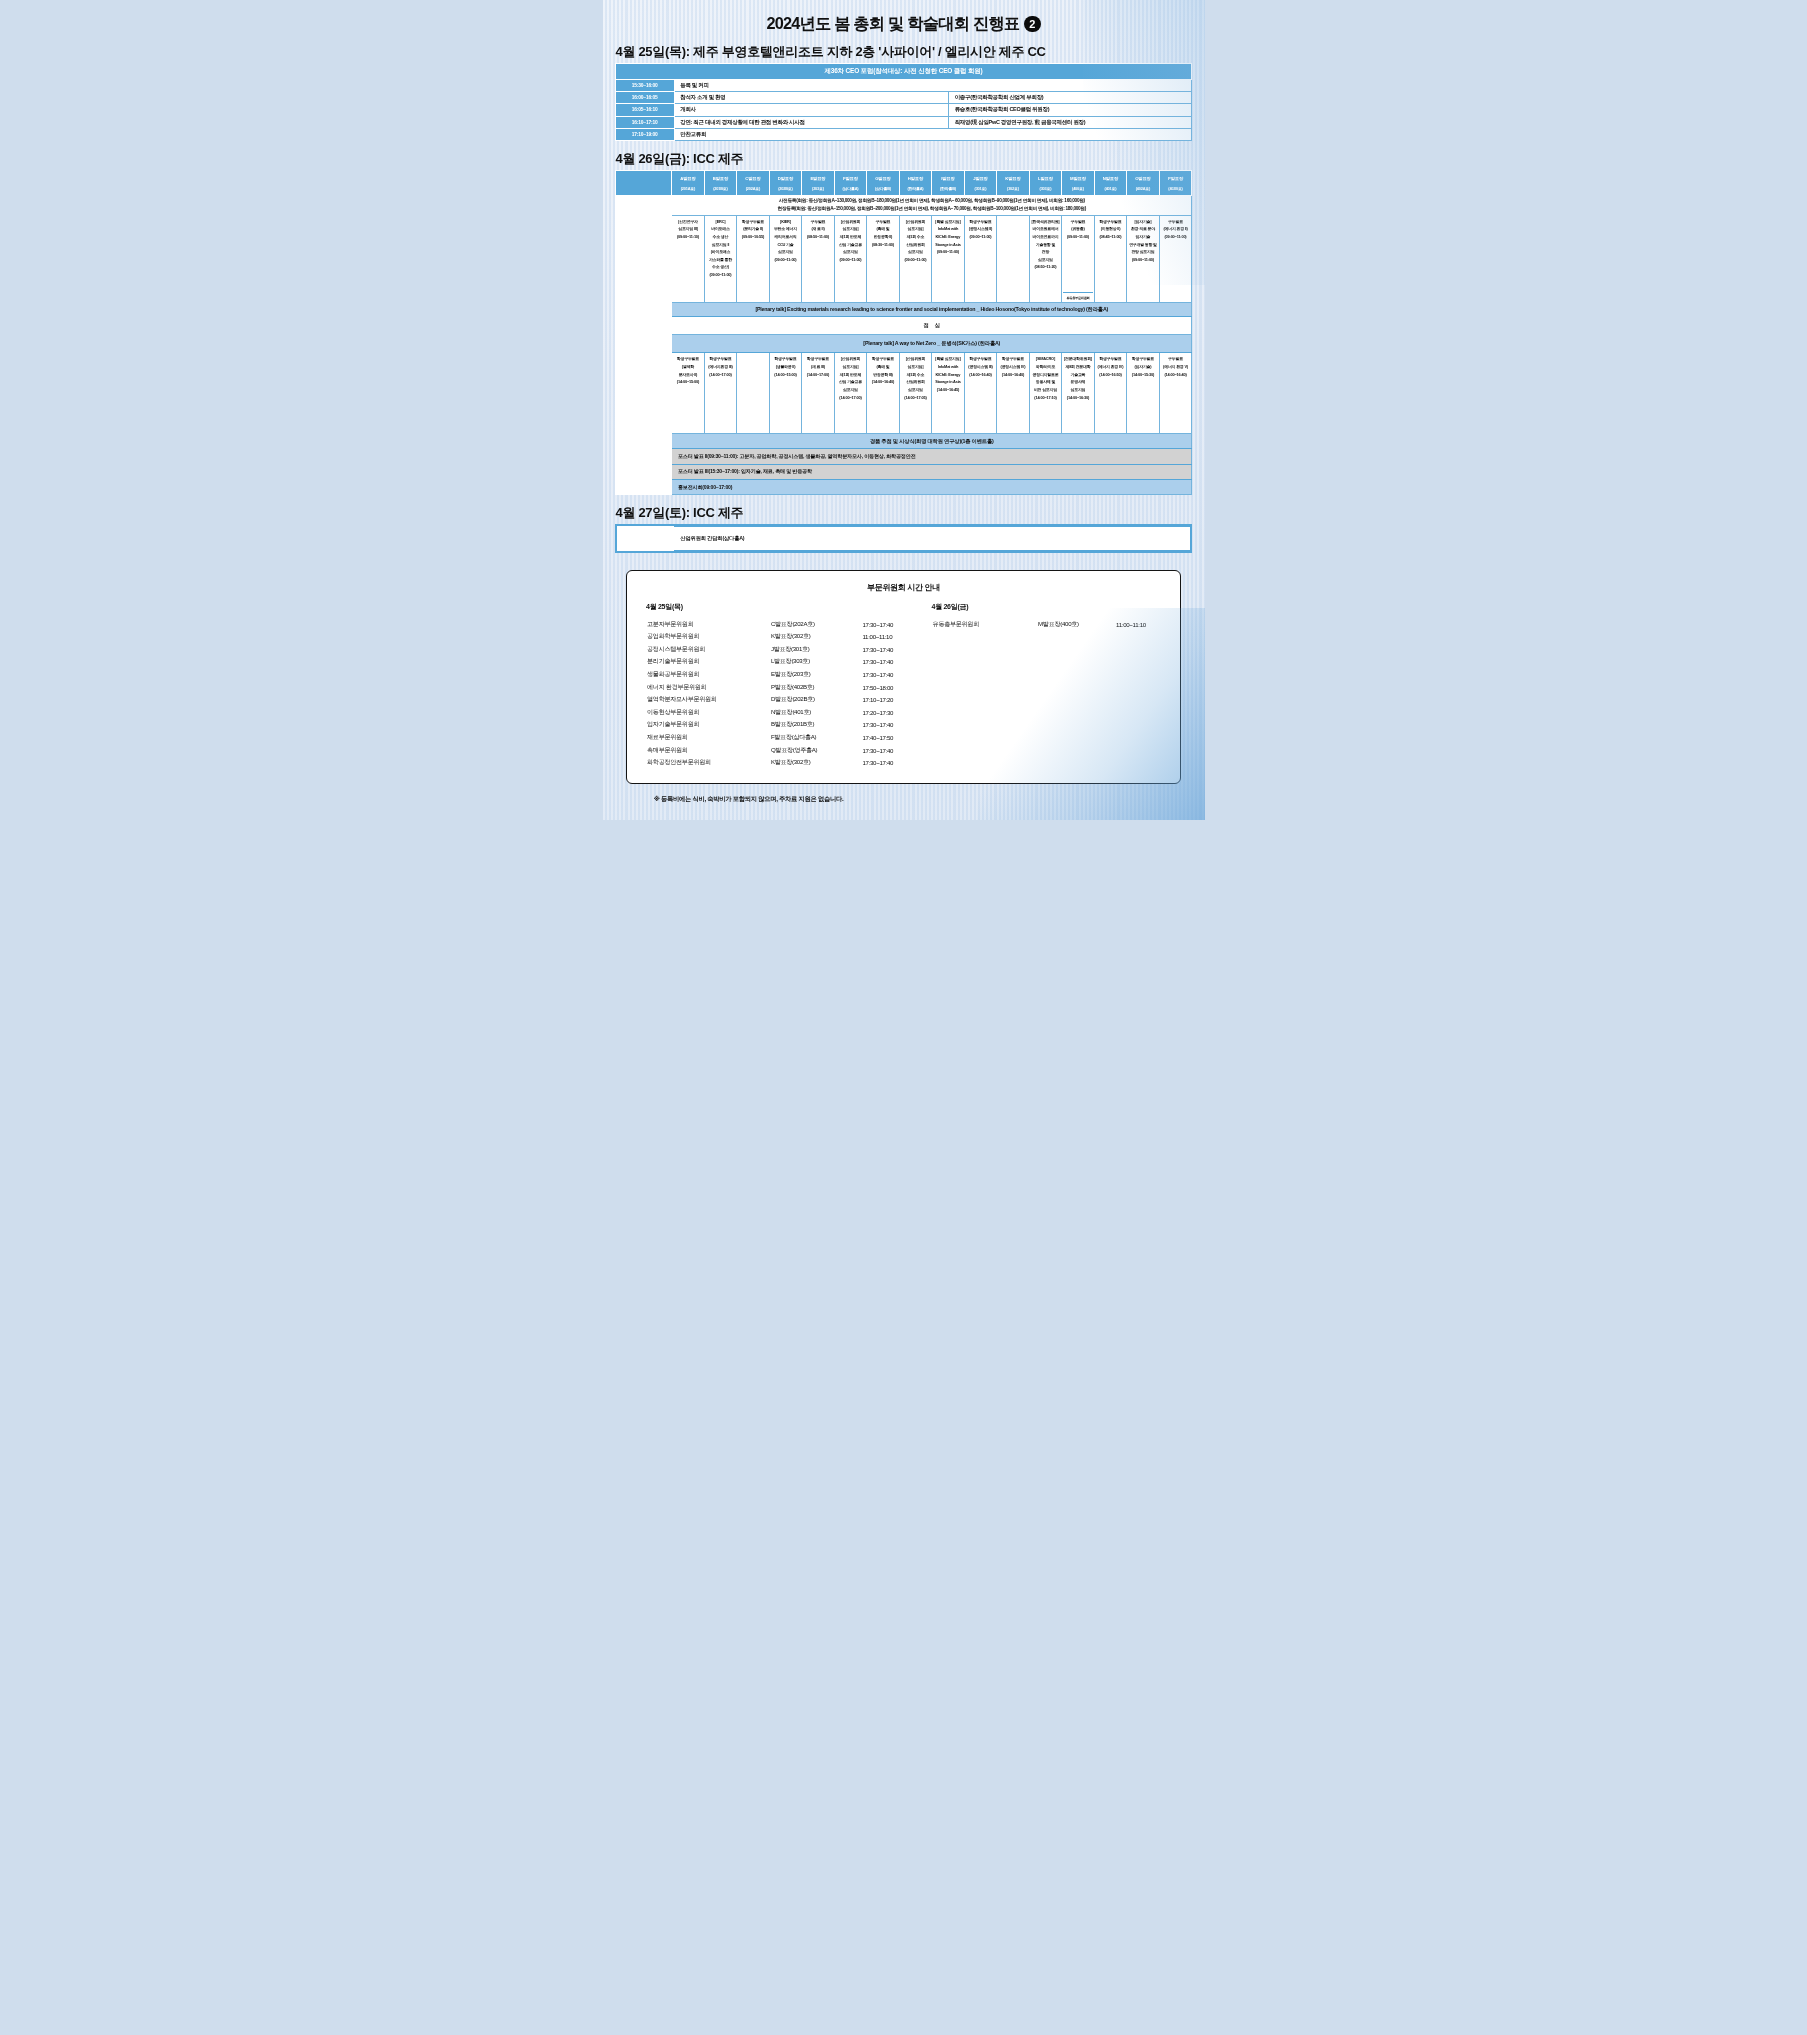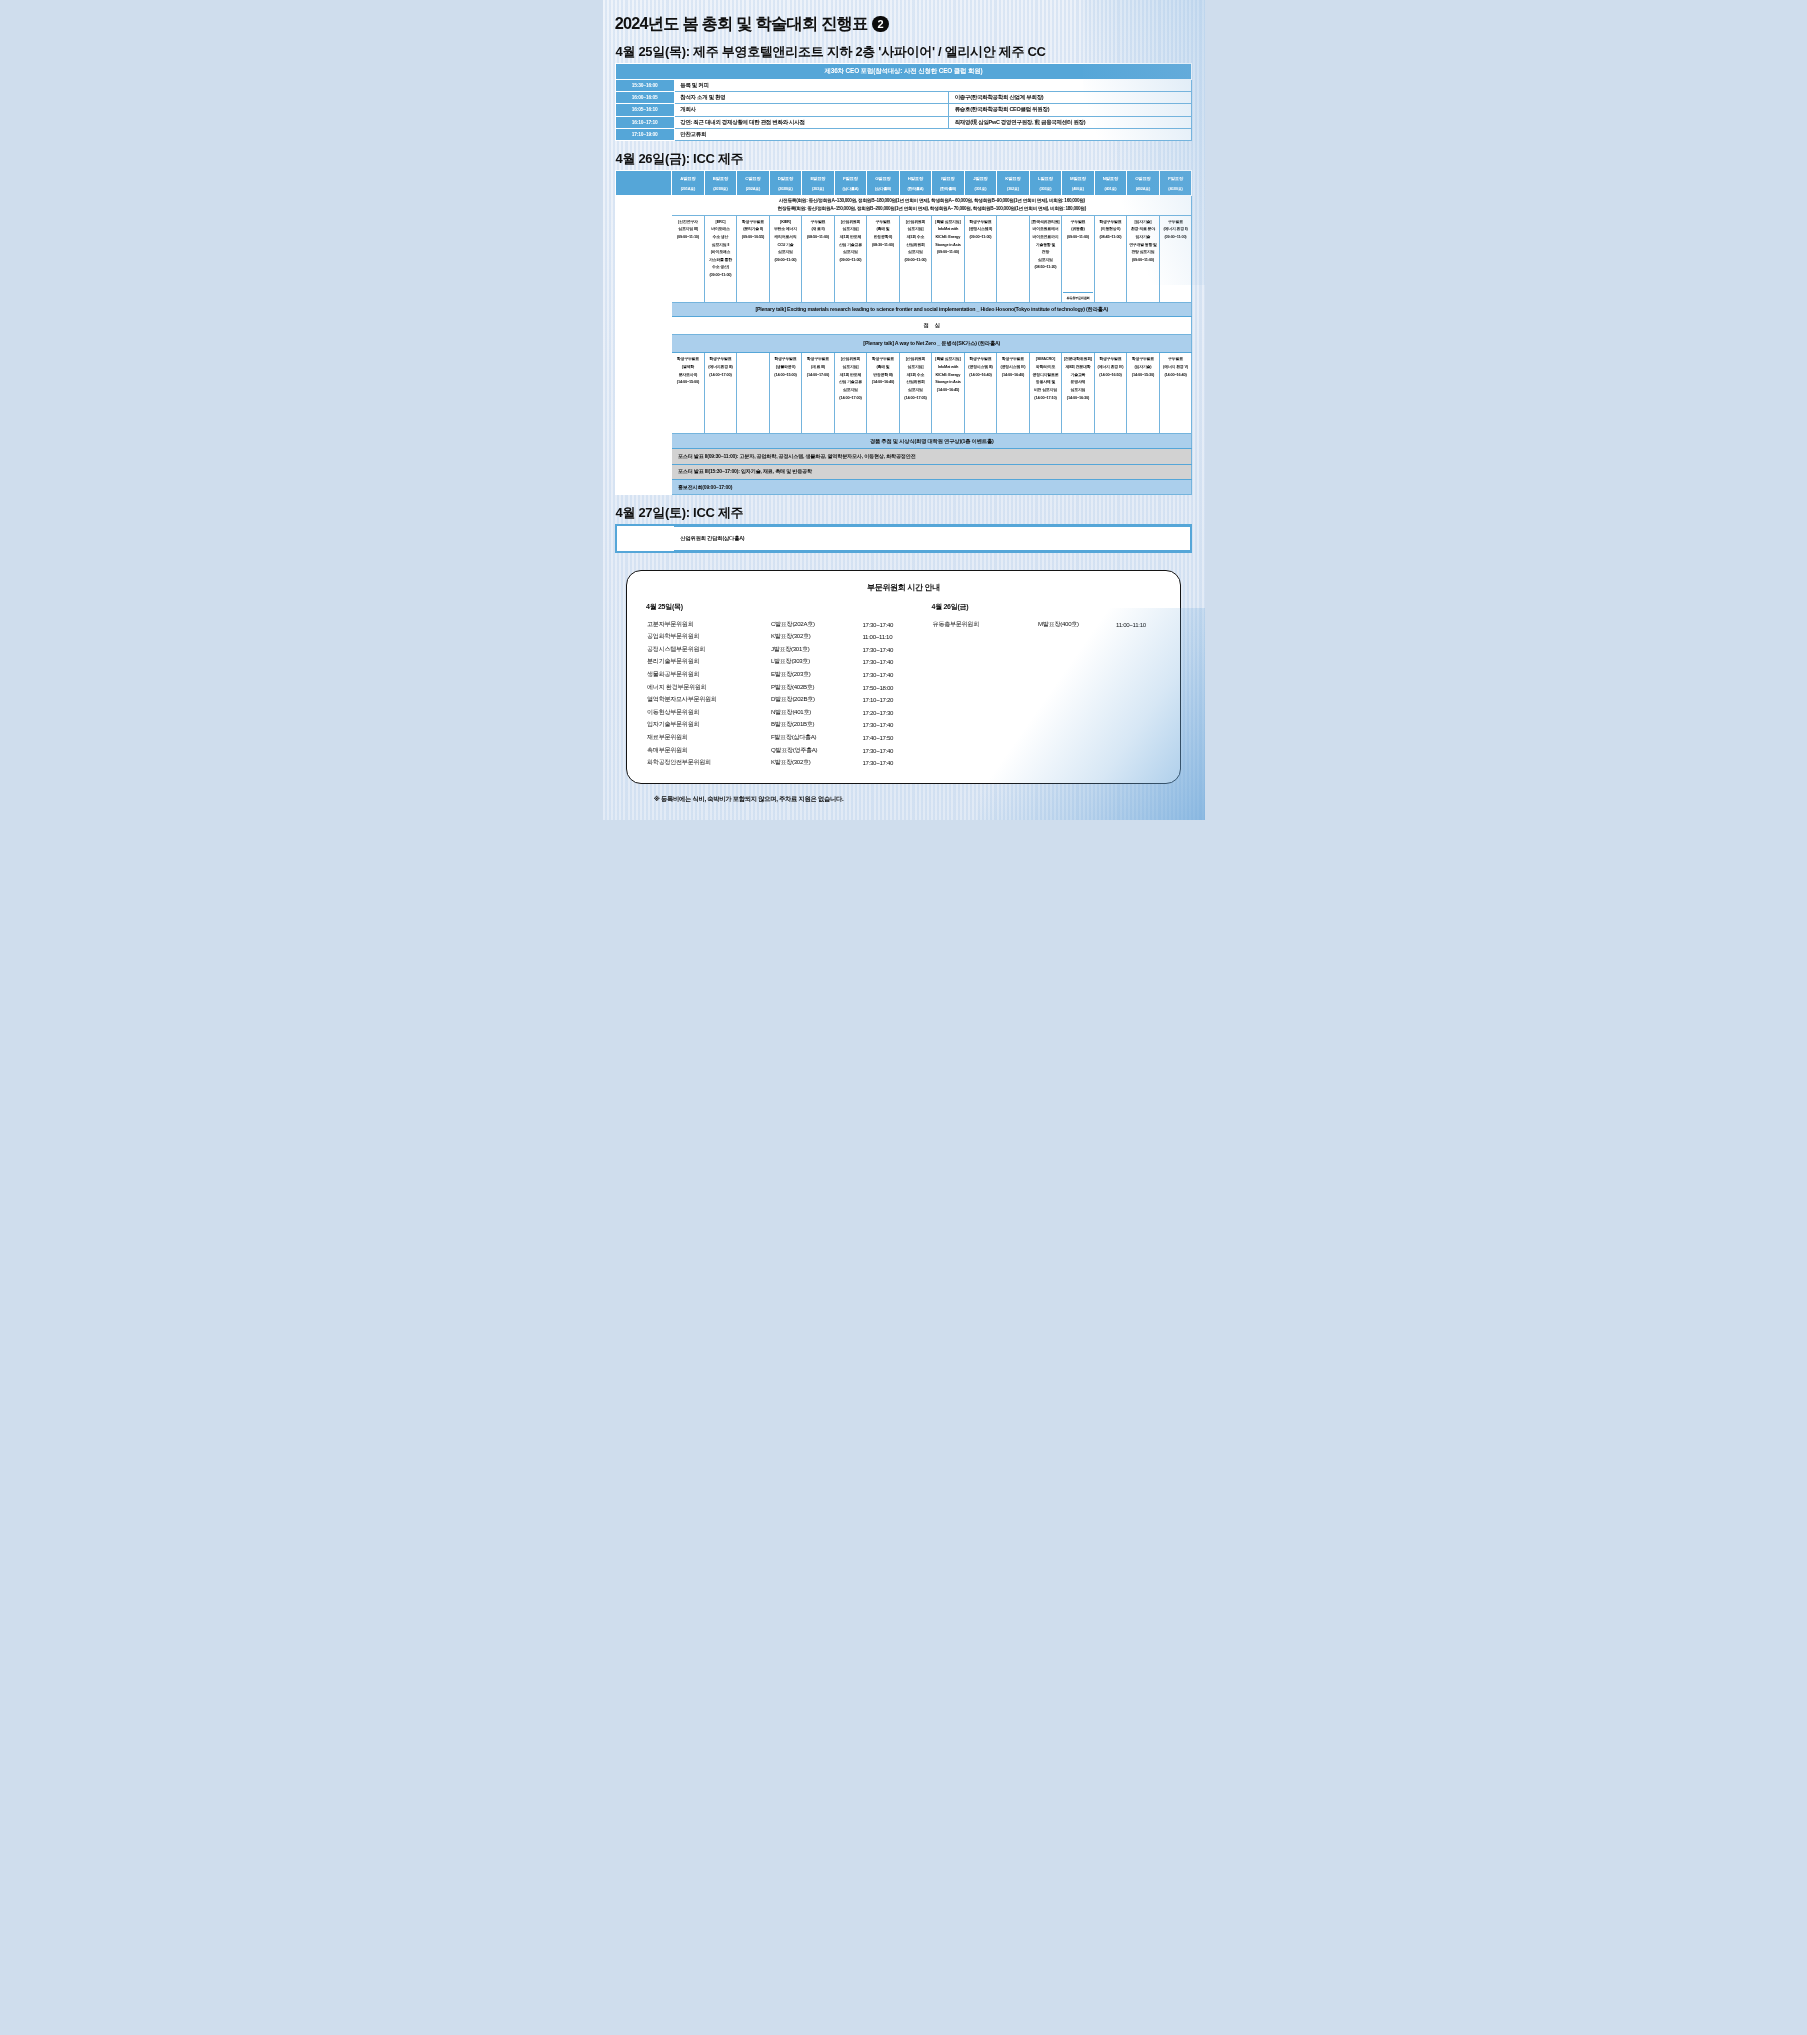--- a/index.html
+++ b/index.html
@@ -8,21 +8,21 @@
     padding:7.3px 12.2px 16.3px 12.2px;overflow:hidden;
     background:
       repeating-linear-gradient(90deg, rgba(255,255,255,0) 0 2px, rgba(170,198,230,0.28) 2px 4.1px),
       linear-gradient(160deg,#eef3fa 0%,#e6edf7 55%,#dfe9f5 100%);}
   .corner-br{position:absolute;right:0;bottom:0;width:228px;height:212px;pointer-events:none;
     background:linear-gradient(305deg, rgba(96,160,215,0.65) 0%, rgba(96,160,215,0.25) 35%, rgba(96,160,215,0) 65%);}
   .corner-tr{position:absolute;right:0;top:0;width:122px;height:285px;pointer-events:none;
     background:linear-gradient(250deg, rgba(140,185,225,0.35), rgba(140,185,225,0) 70%);}
 
   
-  .title-wrap{text-align:left;margin:5.7px 0 8.1px 0;}
+  .title-wrap{text-align:center;margin:5.7px 0 8.1px 0;}
   .title{display:inline-flex;align-items:center;gap:4.9px;font-size:16.3px;font-weight:800;letter-spacing:-0.8px;}
   .badge{display:inline-flex;align-items:center;justify-content:center;width:16.3px;height:16.3px;border-radius:50%;
     background:#0b0b0b;color:#fff;font-size:11px;font-weight:800;letter-spacing:0;}
 
   .day-heading{font-size:13px;font-weight:800;letter-spacing:-0.3px;margin:2.4px 0 2.4px 0.8px;}
 
   
   table{border-collapse:collapse;width:100%;table-layout:fixed;}
   td,th{box-sizing:border-box;}
   .blue{background:#55a6d8;color:#fff;border:1.2px solid #fff;font-weight:700;text-align:center;vertical-align:middle;}
@@ -68,21 +68,21 @@
   .halllabel{font-size:4.7px;line-height:1.5;}
 
   
   .t3wrap{border:2.4px solid #55a6d8;background:#55a6d8;}
   .t3 td{background:#fff;}
   .t3 .time{height:23.6px;font-size:4.7px;}
   .t3 .t3txt{font-size:5.3px;font-weight:700;letter-spacing:-0.2px;text-align:left;padding-left:6.5px;vertical-align:middle;}
   .t3 .c-time{width:9.8%;}
 
   
-  .box{border:1.2px solid #141414;border-radius:15px;background:#fff;margin:17px 11.4px 0 11.4px;padding:8.1px 19px 14px 19px;}
+  .box{border:1.2px solid #141414;border-radius:6px;background:#fff;margin:17px 11.4px 0 11.4px;padding:8.1px 19px 14px 19px;}
   .box-title{text-align:center;font-size:8.1px;font-weight:800;letter-spacing:-0.4px;margin:3.3px 0 9px 0;}
   .box-cols{display:flex;gap:16.3px;}
   .box-col1{width:54%;}
   .box-col2{width:46%;}
   .col-heading{font-size:7px;font-weight:800;letter-spacing:-0.3px;margin-bottom:5.7px;}
   .ct{table-layout:fixed;}
   .ct td{font-size:6.1px;letter-spacing:-0.3px;height:12.6px;vertical-align:middle;}
   .ct .ct-name{width:46%;}
   .ct .ct-venue{width:34%;}
   .ct .ct-time{width:20%;}

